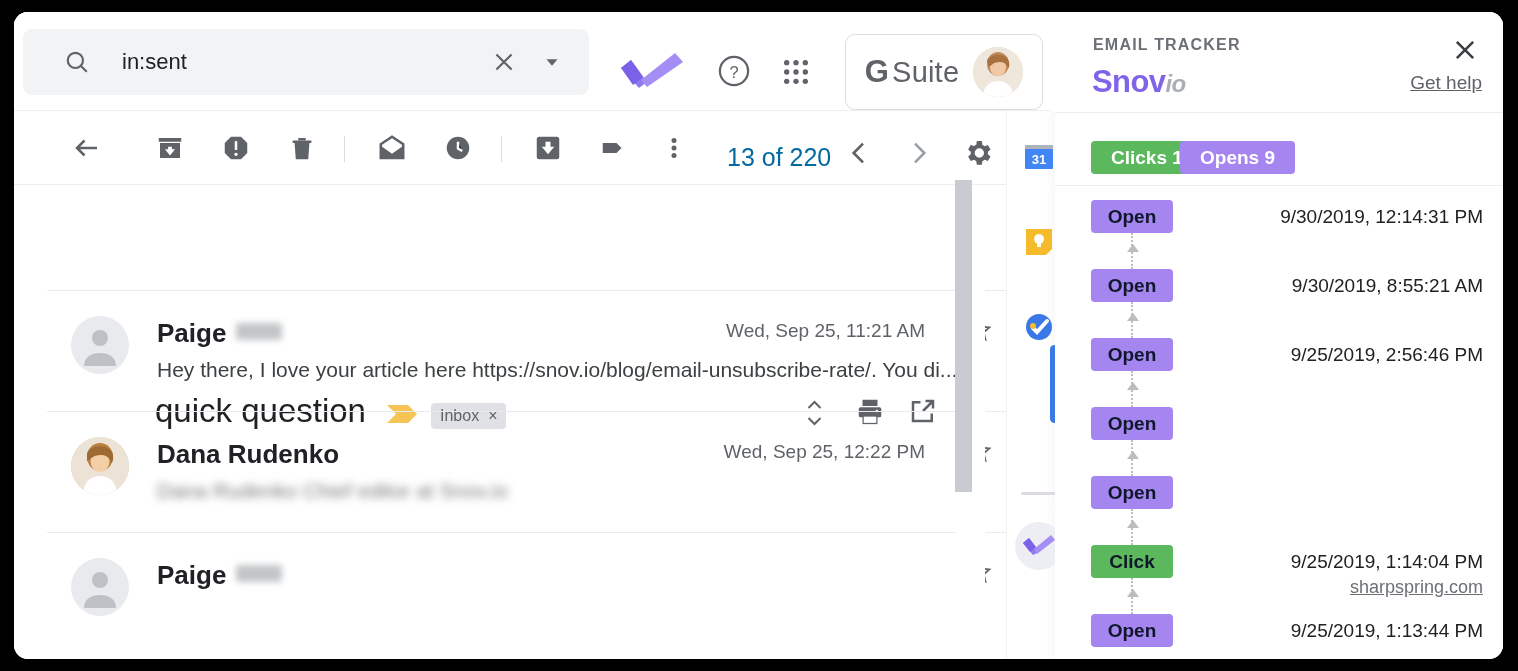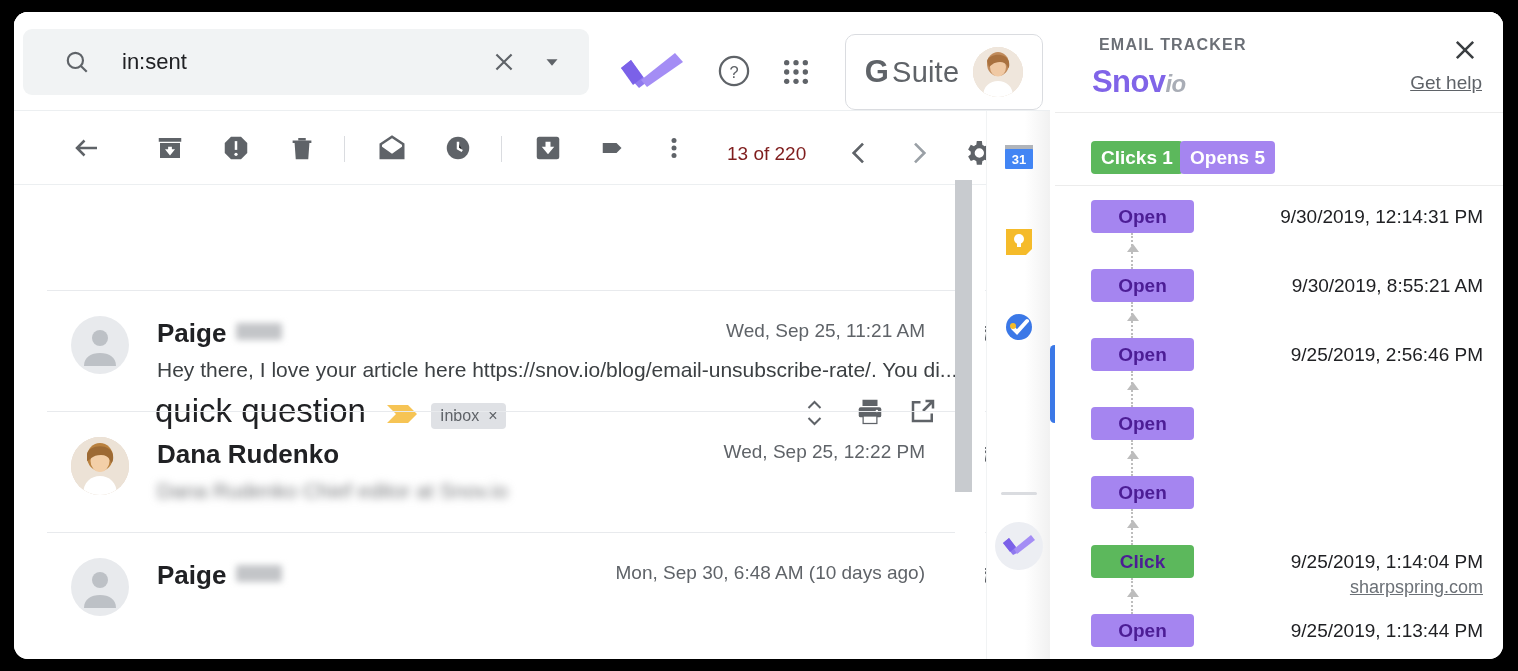--- a/index.html
+++ b/index.html
@@ -85,21 +85,21 @@
   }
   .tb-btn {
     position: absolute; top: 22px;
     width: 30px; height: 30px; cursor: pointer;
   }
   .tb-sep {
     position: absolute; top: 25px; width: 1px; height: 26px; background: #dadce0;
   }
   #pagecount {
     position: absolute; left: 713px; top: 32px;
-    font-size: 19px; color: #7f1d1d; white-space: nowrap;
+    font-size: 25px; color: #0369a1; white-space: nowrap;
   }
   #pg-prev { position: absolute; left: 829px; top: 26px; width: 32px; height: 32px; cursor: pointer; }
   #pg-next { position: absolute; left: 889px; top: 26px; width: 32px; height: 32px; cursor: pointer; }
   #settings-gear { position: absolute; left: 948px; top: 26px; width: 32px; height: 32px; cursor: pointer; }
 
   
   #subject-row { position: absolute; left: 0; top: 173px; width: 1036px; height: 105px; }
   #subject-title {
     position: absolute; left: 141px; top: 207px;
     font-size: 33px; color: #202124; font-weight: 400; white-space: nowrap;
@@ -156,21 +156,21 @@
     position: absolute; left: 941px; top: 173px;
     width: 30px; height: 474px; background: #ffffff;
   }
   #gmail-scrollbar-thumb {
     position: absolute; left: 941px; top: 168px;
     width: 17px; height: 312px; background: #c8cbcf; cursor: pointer;
   }
 
   
   #side-rail {
-    position: absolute; left: 972px; top: 99px;
+    position: absolute; left: 992px; top: 99px;
     width: 64px; height: 548px;
     background: linear-gradient(to right,#ffffff 0%,#ffffff 60%,#f1f1f1 100%);
     border-left: 1px solid #f1f3f4;
   }
   .rail-icon { position: absolute; left: 16px; width: 32px; height: 32px; cursor: pointer; }
   #rail-calendar-icon { top: 30px; }
   #rail-keep-icon     { top: 115px; }
   #rail-tasks-icon    { top: 200px; }
   #rail-divider {
     position: absolute; left: 14px; top: 381px;
@@ -192,21 +192,21 @@
     position: absolute; left: 1041px; top: 0;
     width: 448px; height: 647px;
     background: #ffffff; overflow: hidden;
   }
   #snov-panel-header {
     position: absolute; left: 0; top: 0; width: 448px; height: 101px;
     border-bottom: 1px solid #ececec; background: #fff;
   }
   #tracker-kicker {
     position: absolute; left: 38px; top: 24px;
-    font-size: 16px; font-weight: bold; letter-spacing: 1.2px; color: #6b6f76; margin-left: 6px;
+    font-size: 16px; font-weight: bold; letter-spacing: 1.2px; color: #6b6f76;
   }
   #snov-logo {
     position: absolute; left: 37px; top: 52px;
     font-size: 31px; font-weight: bold; color: #8064e8; letter-spacing: -0.6px;
   }
   #snov-logo .io { color: #a9adb6; font-style: italic; font-weight: bold; font-size: 24px; }
   #panel-close-icon {
     position: absolute; right: 24px; top: 24px; width: 28px; height: 28px; cursor: pointer;
   }
   #get-help-link {
@@ -214,31 +214,31 @@
     font-size: 19px; color: #5f6368; text-decoration: underline; cursor: pointer;
   }
 
   #snov-stats {
     position: absolute; left: 0; top: 101px; width: 448px; height: 73px;
     border-bottom: 1px solid #ececec;
   }
   .stat-badge {
     position: absolute; top: 28px; height: 33px;
     border-radius: 4px; color: #ffffff; font-size: 19px; font-weight: bold;
-    display: flex; align-items: center; padding: 0 10px; cursor: pointer;
+    display: flex; align-items: center; padding: 0 20px; cursor: pointer;
   }
   #stat-clicks { left: 36px; background: #5cb85c; }
   #stat-opens  { left: 125px; background: #a585f0; }
 
   #timeline { position: absolute; left: 0; top: 174px; width: 448px; height: 473px; }
   .tl-event { position: relative; height: 69px; }
   .tl-badge {
     position: absolute; left: 36px; top: 14px;
-    width: 103px; height: 33px; border-radius: 4px;
-    color: #4c1d95; font-size: 19px; font-weight: bold;
+    width: 82px; height: 33px; border-radius: 4px;
+    color: #0f172a; font-size: 19px; font-weight: bold;
     display: flex; align-items: center; justify-content: center; cursor: pointer;
   }
   .tl-badge.open  { background: #a585f0; }
   .tl-badge.click { background: #5cb85c; }
   .tl-connector {
     position: absolute; left: 76px; top: 47px;
     width: 2px; height: 36px;
     border-left: 2px dotted #bdbdbd;
   }
   .tl-connector .arrow {
@@ -482,21 +482,20 @@
       </div>
 
       <div class="msg-row">
         <span class="msg-avatar">
           <svg viewBox="0 0 58 58" width="58" height="58">
               <circle cx="29" cy="22" r="8" fill="#bdc1c6"></circle>
               <path d="M13 50c0-9 7-13 16-13s16 4 16 13z" fill="#bdc1c6"></path>
             </svg>
         </span>
         <span class="msg-sender"><span>Paige</span><span class="msg-sender-blur"></span></span>
-        <span class="msg-date">Mon, Sep 30, 6:48 AM (10 days ago)</span>
         <span class="msg-star">
           <svg viewBox="0 0 24 24" width="28" height="28">
               <path fill="none" stroke="#5f6368" stroke-width="1.6" d="M12 3.5l2.6 5.7 6.2.6-4.7 4.2 1.4 6.1L12 17l-5.5 3.1 1.4-6.1L3.2 9.8l6.2-.6z"></path>
             </svg>
         </span>
       </div>
 
     </div>
 
     <div id="gmail-scrollbar-track"></div>
@@ -548,21 +547,21 @@
       <span id="panel-close-icon">
         <svg viewBox="0 0 24 24" width="28" height="28">
             <path stroke="#3c4043" stroke-width="2.2" d="M5 5l14 14M19 5L5 19"></path>
           </svg>
       </span>
       <span id="get-help-link">Get help</span>
     </div>
 
     <div id="snov-stats">
       <span class="stat-badge" id="stat-clicks">Clicks 1</span>
-      <span class="stat-badge" id="stat-opens">Opens 5</span>
+      <span class="stat-badge" id="stat-opens">Opens 9</span>
     </div>
 
     <div id="timeline">
 
       <div class="tl-event">
         <span class="tl-badge open">Open</span>
         <span class="tl-date">9/30/2019, 12:14:31 PM</span>
         <span class="tl-connector">
             <span class="arrow"></span>
           </span>

